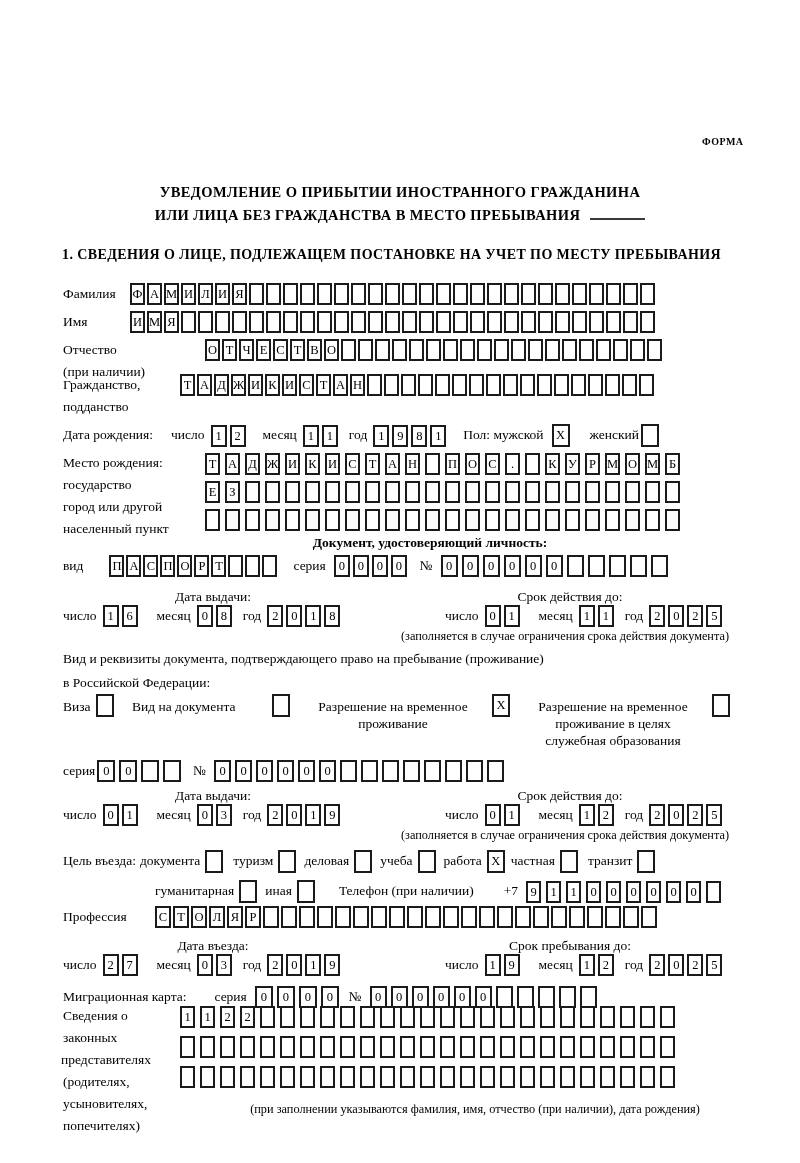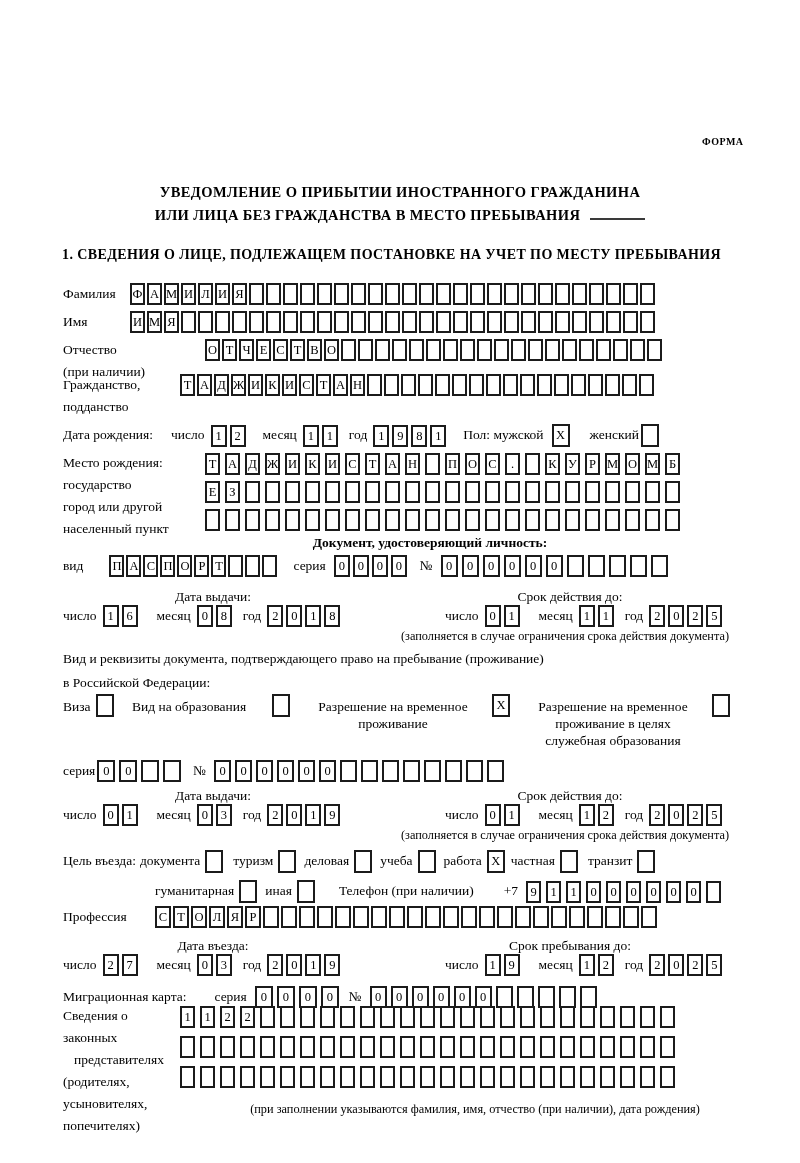--- a/index.html
+++ b/index.html
@@ -372,21 +372,21 @@
   </div>
   <div class="abs center small" style="top:629px;left:340px;width:450px">(заполняется в случае ограничения срока действия документа)</div>
 
   <div class="abs" style="top:651px;left:63px">Вид и реквизиты документа, подтверждающего право на пребывание (проживание)</div>
   <div class="abs" style="top:675px;left:63px">в Российской Федерации:</div>
 
   <div class="abs" style="top:699px;left:63px">Виза</div>
   <div class="abs cells chk" style="top:694px;left:96px">
       <span class="cell"></span>
     </div>
-  <div class="abs" style="top:699px;left:132px">Вид на образования</div>
+  <div class="abs" style="top:699px;left:132px">Вид на документа</div>
   <div class="abs cells chk" style="top:694px;left:272px">
       <span class="cell"></span>
     </div>
   <div class="abs center" style="top:699px;left:298px;width:190px">
     <div>Разрешение на временное</div>
     <div>проживание</div>
   </div>
   <div class="abs cells chk" style="top:694px;left:492px">
       <span class="cell">X</span>
     </div>
@@ -618,21 +618,21 @@
         <span class="cell"></span>
         <span class="cell"></span>
         <span class="cell"></span>
         <span class="cell"></span>
         <span class="cell"></span>
       </span>
   </div>
 
   <div class="abs" style="top:1008px;left:63px">Сведения о</div>
   <div class="abs" style="top:1030px;left:63px">законных</div>
-  <div class="abs" style="top:1052px;left:74px">представителях</div>
+  <div class="abs" style="top:1052px;left:61px">представителях</div>
   <div class="abs" style="top:1074px;left:63px">(родителях,</div>
   <div class="abs" style="top:1096px;left:63px">усыновителях,</div>
   <div class="abs" style="top:1118px;left:63px">попечителях)</div>
   <div class="abs cells p24" style="top:1006px;left:180px">
       <span class="cell">1</span>
       <span class="cell">1</span>
       <span class="cell">2</span>
       <span class="cell">2</span>
       <span class="cell"></span>
       <span class="cell"></span>

